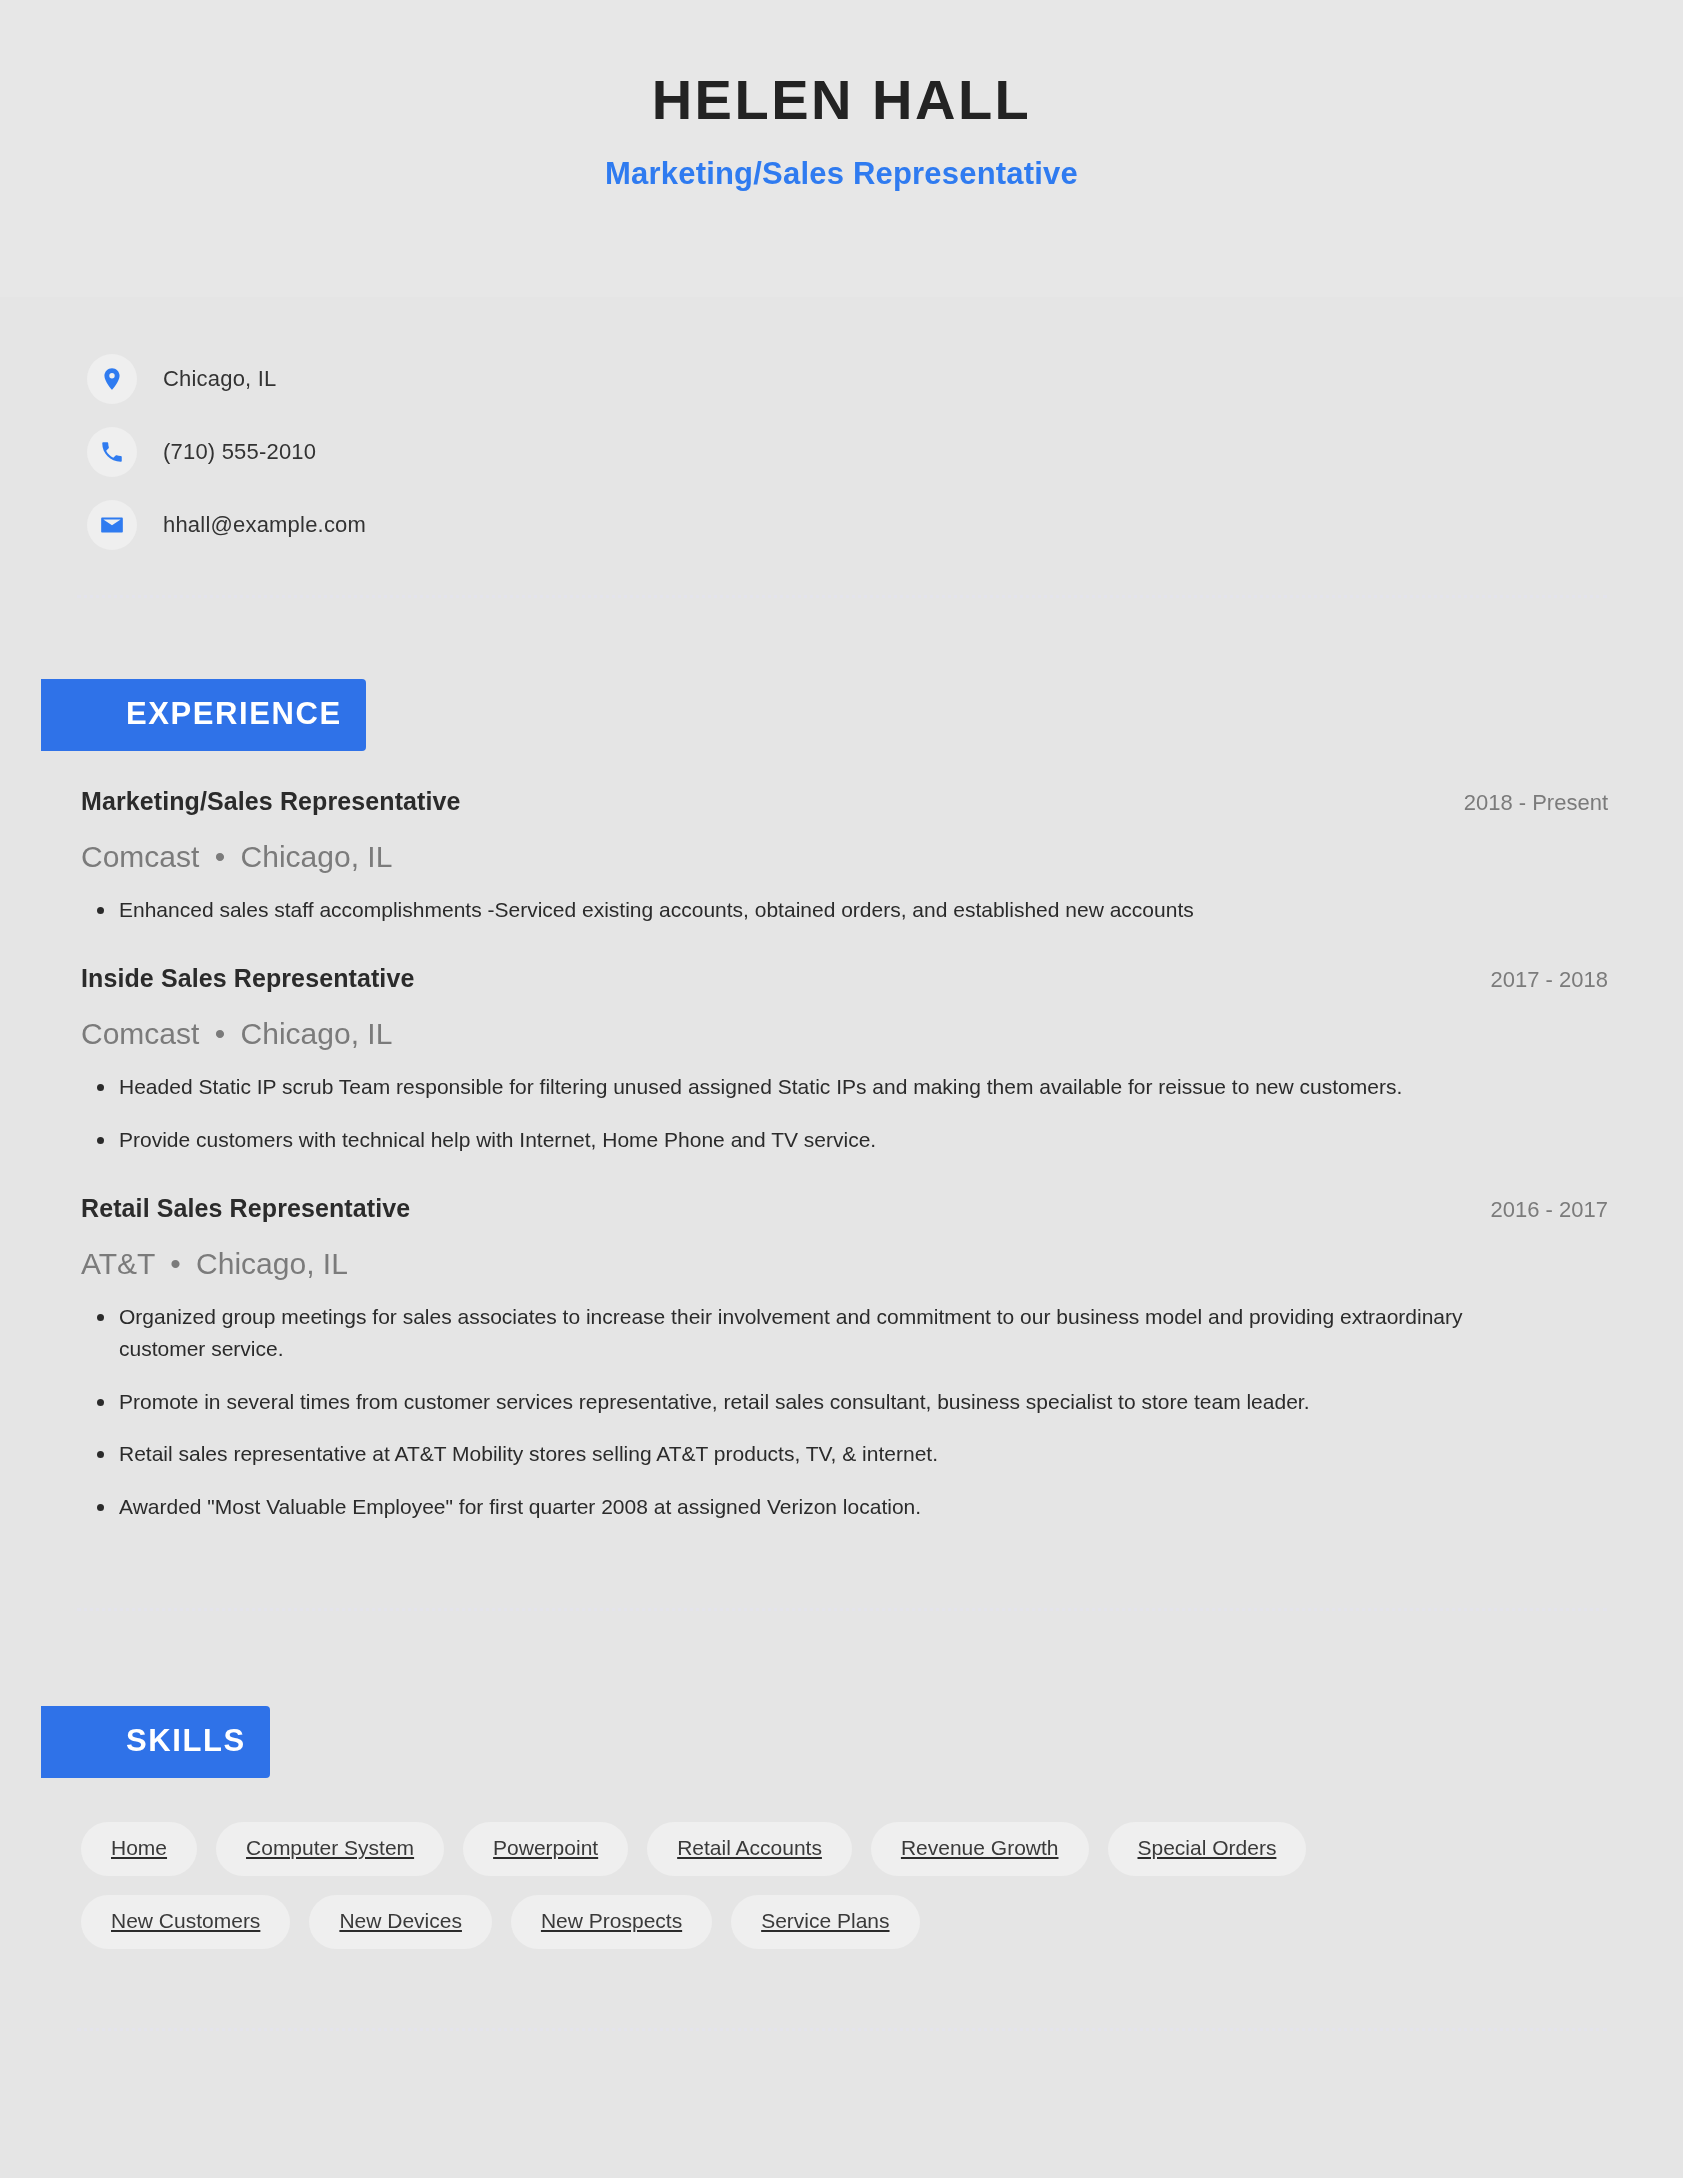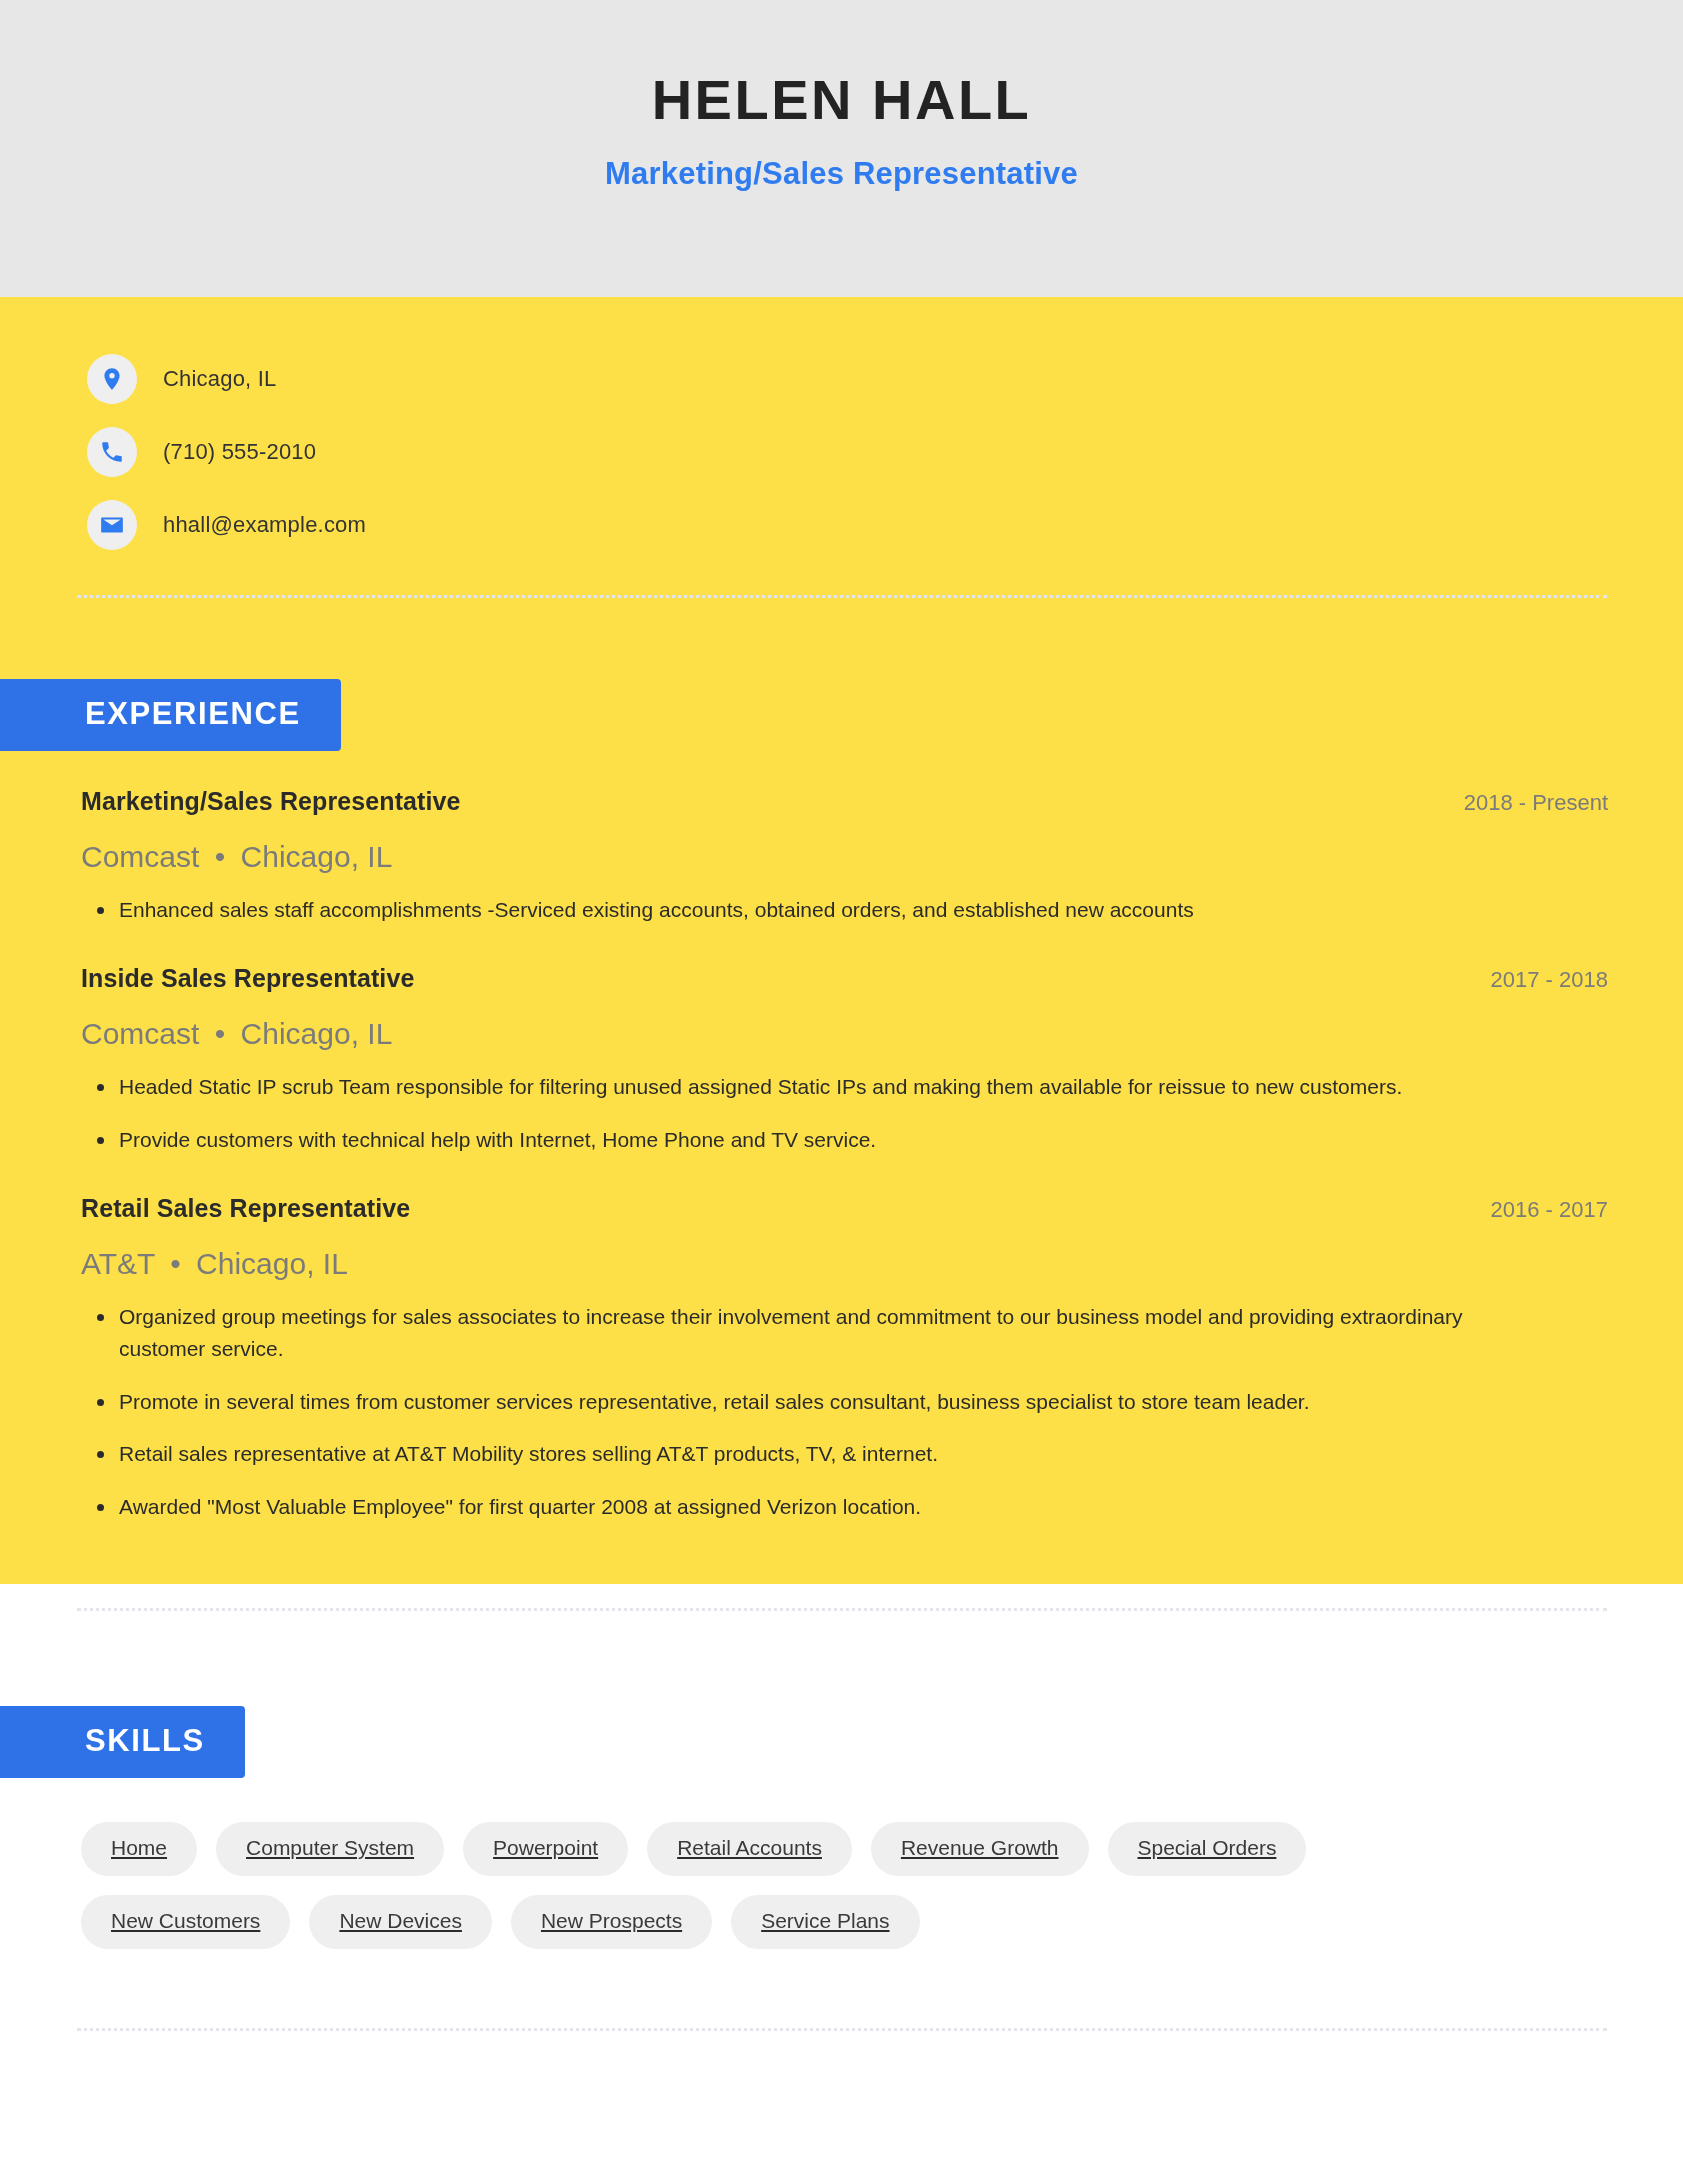--- a/index.html
+++ b/index.html
@@ -11,22 +11,22 @@
     height: 2178px;
     background: #ffffff;
     font-family: "Liberation Sans", "DejaVu Sans", sans-serif;
     color: #2b2b2b;
     overflow: hidden;
   }
 
   .page {
     position: relative;
     width: 1683px;
-    height: 1584px;
-    background: #fde047;
+    height: 2178px;
+    background: #e5e5e5;
   }
 
   
   .header {
     background: #e7e7e7;
     height: 297px;
     box-sizing: border-box;
     padding-top: 71px;
     text-align: center;
   }
@@ -82,23 +82,24 @@
   .divider-top { margin-top: 34px; }
 
   
   .section-banner {
     display: inline-block;
     background: #2f72e8;
     color: #ffffff;
     font-size: 31px;
     font-weight: bold;
     letter-spacing: 1.6px;
-    padding: 17px 40px 19px 85px;
+    padding: 17px 24px 19px 85px;
     border-top-right-radius: 4px;
     border-bottom-right-radius: 4px;
+    margin-left: 41px;
   }
   .section-experience { margin-top: 81px; }
   .section-skills { margin-top: 95px; text-decoration: underline; }
 
   
   .experience-list { padding: 0 75px 0 81px; }
   .job { margin-top: 38px; }
   .job-headrow {
     display: flex;
     align-items: baseline;

